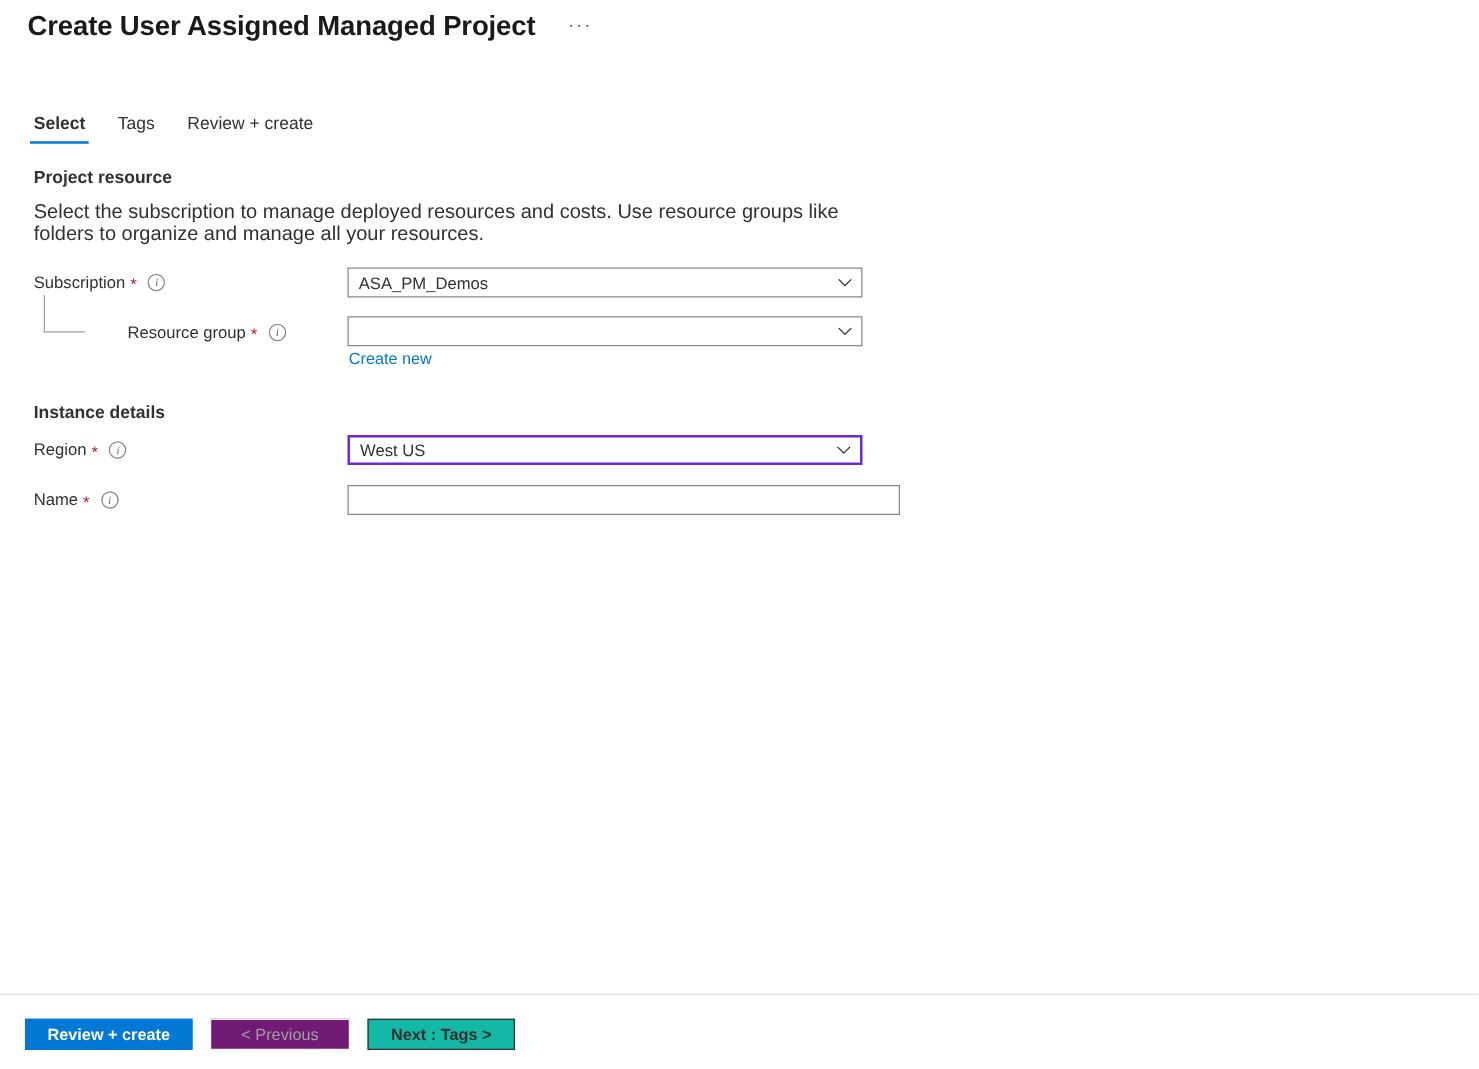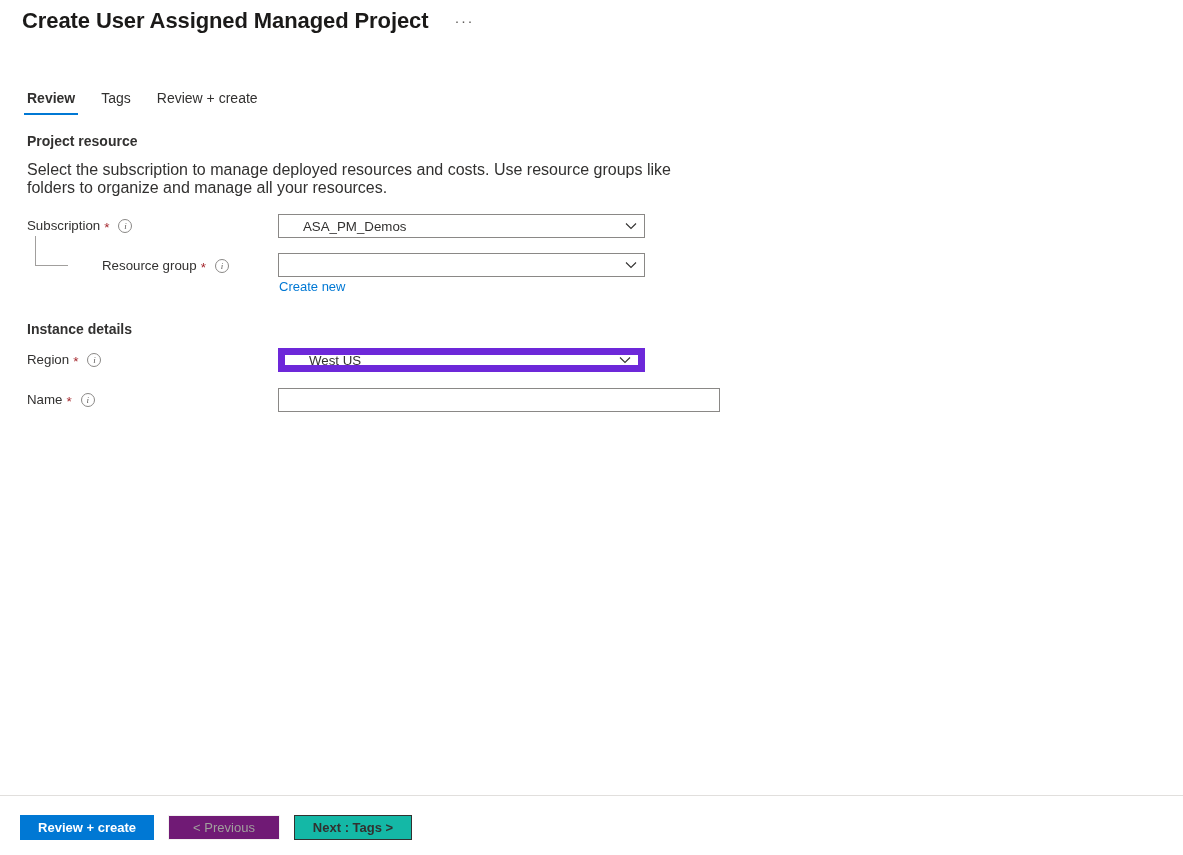--- a/index.html
+++ b/index.html
@@ -145,31 +145,30 @@
     width: 33px;
     height: 30px;
     border-left: 1px solid #a19f9d;
     border-bottom: 1px solid #a19f9d;
   }
 
   
   .control {
     position: absolute;
     left: 278px;
-    width: 367px;
+    width: 412px;
     height: 24px;
     border: 1px solid #8a8886;
     background: #ffffff;
     display: flex;
     align-items: center;
     cursor: pointer;
-    padding-left: 16px;
   }
   .control.focused {
-    border: 7px solid #6d28d9;
+    border: 2px solid #6d28d9;
   }
   .control .value {
     flex: 1;
     padding: 0 8px;
     font-size: 13.3px;
     color: #323130;
     white-space: nowrap;
     overflow: hidden;
     text-overflow: ellipsis;
   }
@@ -269,21 +268,21 @@
 
 <div class="blade">
 
   <div class="title-row">
     <div class="blade-title">Create User Assigned Managed Project</div>
     <div class="more-menu">···</div>
   </div>
 
   <div class="tabs">
     <div class="tab active">
-      <span>Review</span>
+      <span>Select</span>
     </div>
     <div class="tab">
       <span>Tags</span>
     </div>
     <div class="tab">
       <span>Review + create</span>
     </div>
   </div>
 
   <div class="section-head" id="project-details-head">Project resource</div>

